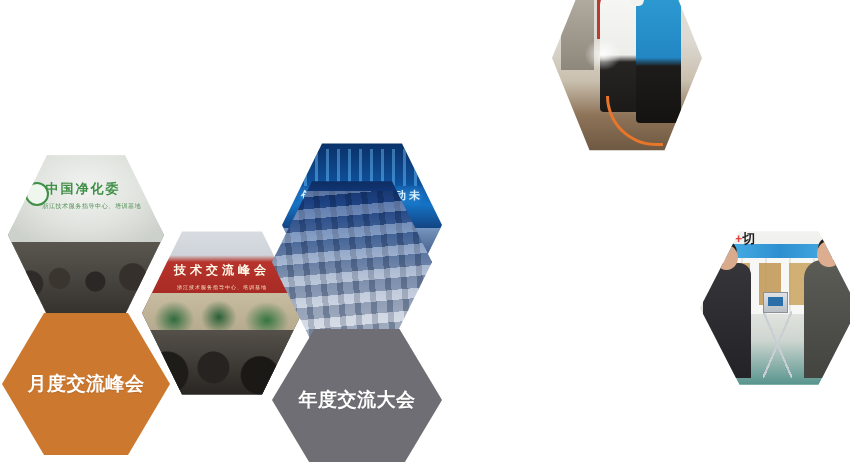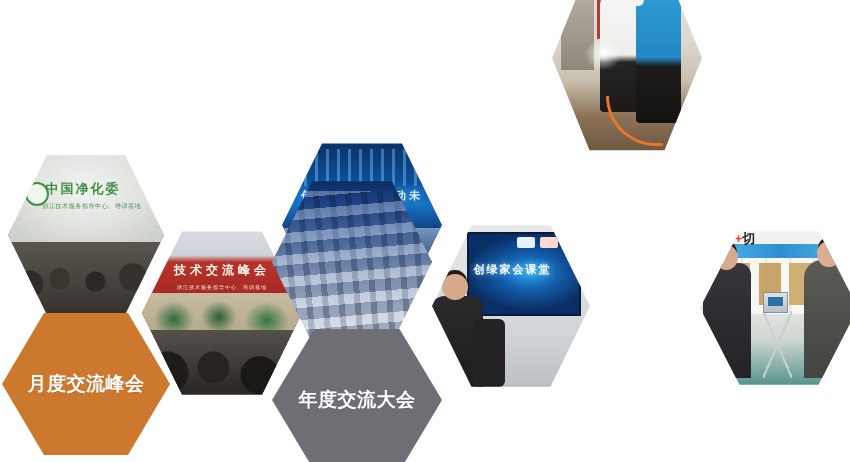--- a/index.html
+++ b/index.html
@@ -334,31 +334,20 @@
       
     </div>
     <div class="man-blue">
       
     </div>
     <div class="mask"></div>
     <div class="mist"></div>
     <div class="hose"></div>
   </div>
 
-  <div class="hex hex-photo ph-classroom" style="left:432px; top:222px; width:158px; height:168px;">
-    <div class="screen">
-      <div class="badge-a"></div>
-      <div class="badge-b"></div>
-      <div class="stitle">创绿家会课堂</div>
-    </div>
-    <div class="suitman">
-      <div class="head"></div>
-    </div>
-    <div class="chair"></div>
-  </div>
 
   <div class="hex hex-photo ph-inspect" style="left:700px; top:228px; width:158px; height:160px;">
     <div class="shelf"></div>
     <div class="banner-blue"></div>
     <div class="plaques"></div>
     <div class="topmark">
       <i>+</i><span>切</span>
     </div>
     <div class="man-left">
       <div class="head"></div>

